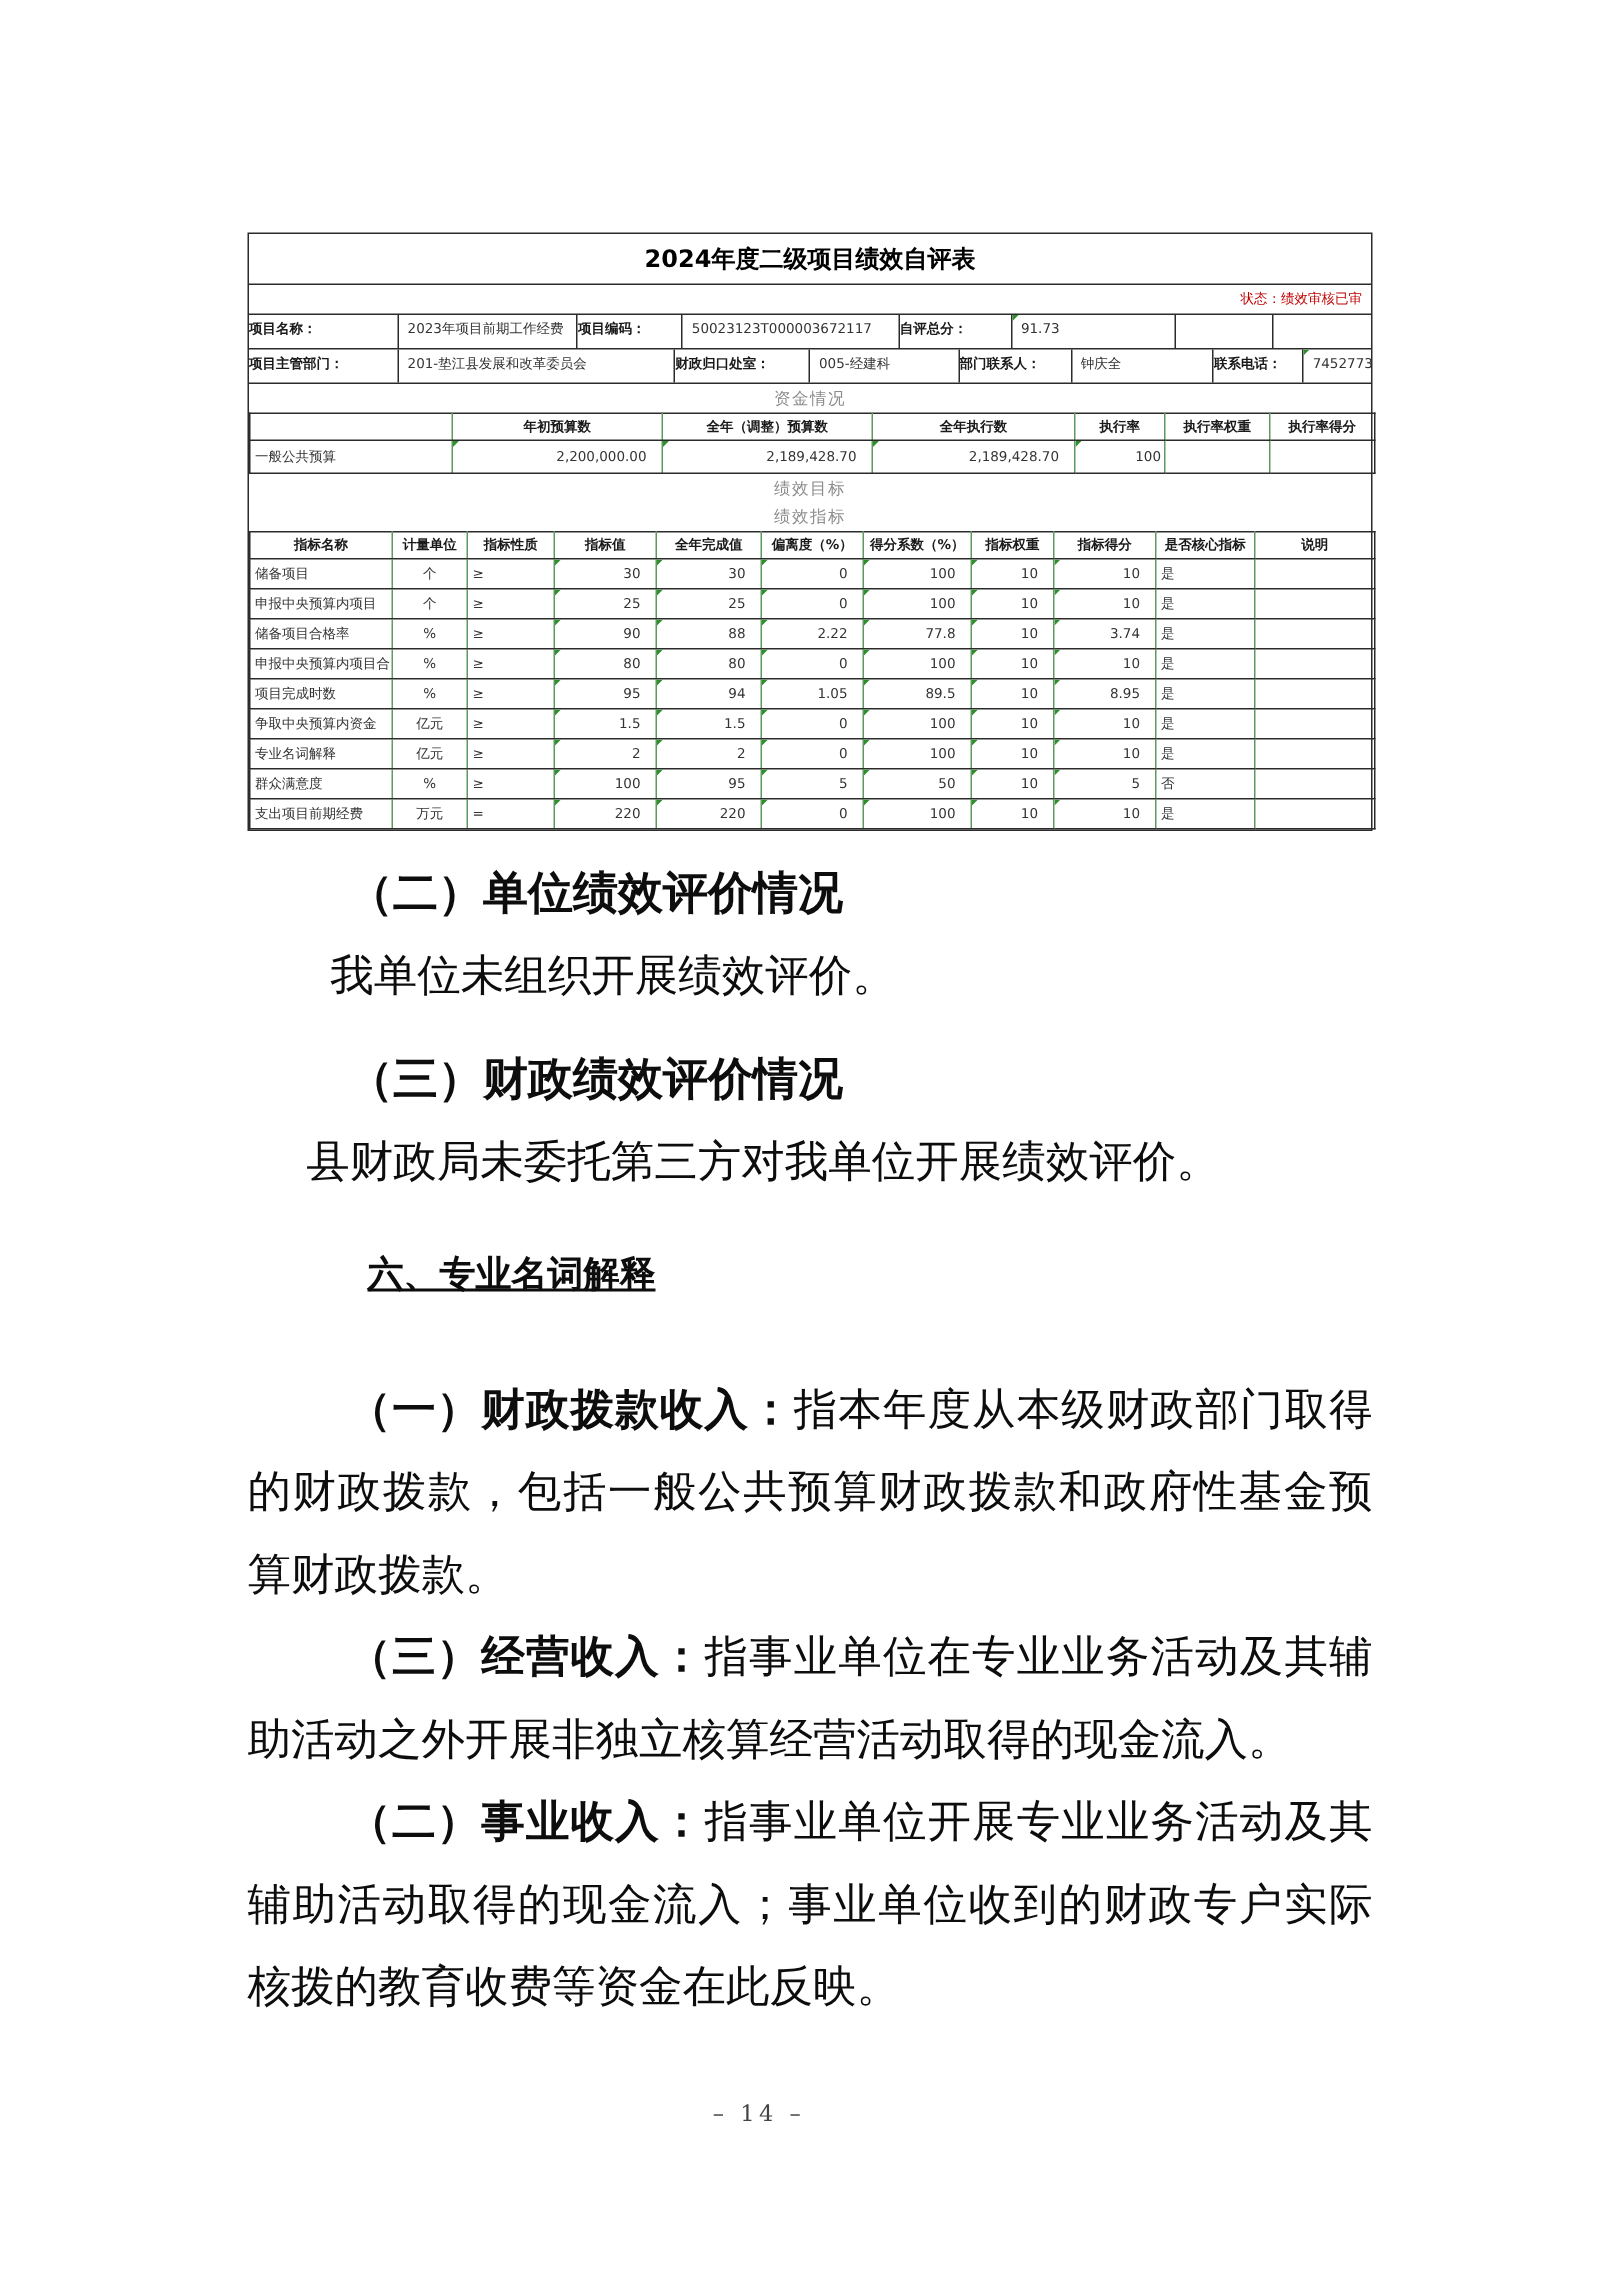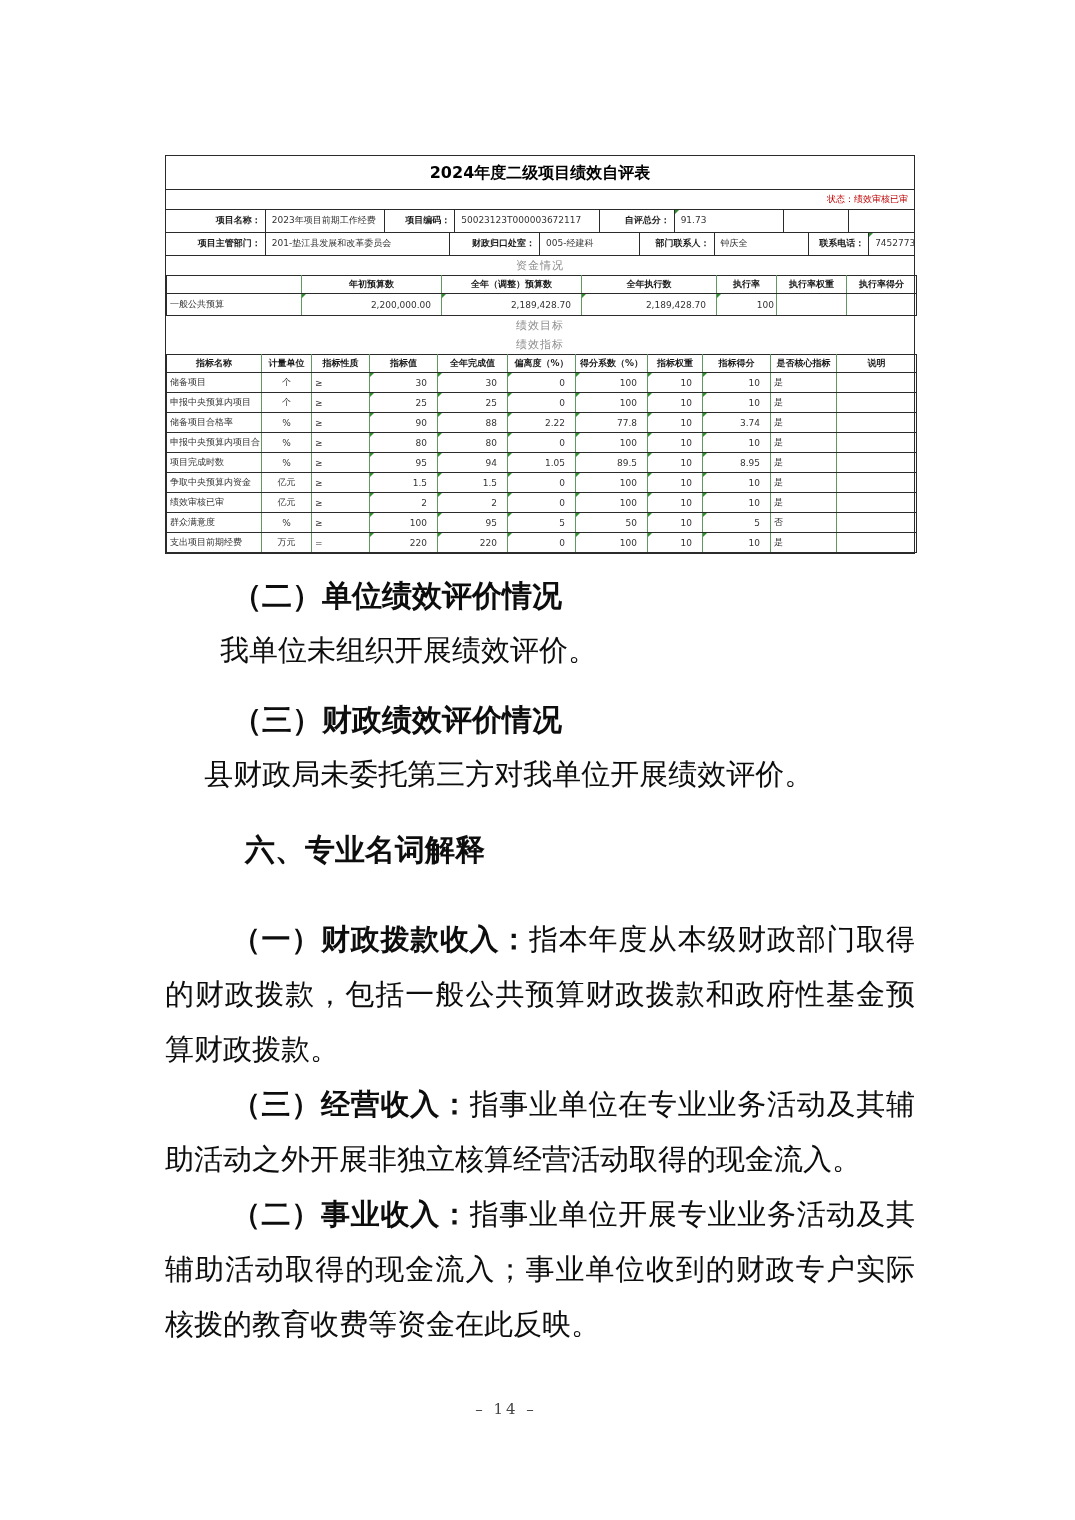--- a/index.html
+++ b/index.html
@@ -11,21 +11,21 @@
   .report{width:750px;box-sizing:border-box;border:1px solid #2b2b2b;font-size:9px;color:#333;}
   .rpt-title{font-size:16px;font-weight:bold;color:#000;text-align:center;padding:7px 0 5px 0;
              font-family:"DejaVu Sans","Liberation Sans",sans-serif;}
   .rpt-status{border-top:1px solid #2b2b2b;border-bottom:1px solid #2b2b2b;
               text-align:right;padding:3px 6px 3px 0;}
   .status-text{color:#c00000;font-size:9px;text-align:center;}
   .info-row{display:flex;border-bottom:1px solid #2b2b2b;}
   .info-cell{box-sizing:border-box;border-right:1px solid #2b2b2b;height:22px;line-height:21px;
              overflow:hidden;white-space:nowrap;}
   .info-cell:last-child{border-right:none;}
-  .lab{font-weight:bold;text-align:right;padding-right:4px;color:#1a1a1a;}
+  .lab{font-weight:bold;padding-right:4px;color:#1a1a1a;font-family:Liberation Mono, monospace;}
   .val{text-align:left;padding-left:6px;color:#333;}
   .band{height:19px;line-height:19px;text-align:center;color:#8c8c8c;font-size:11px;letter-spacing:1px;}
 
   table{border-collapse:collapse;width:750px;table-layout:fixed;}
   th,td{box-sizing:border-box;border-top:1px solid #2b2b2b;border-bottom:1px solid #2b2b2b;
         border-left:1px solid #5f995f;border-right:1px solid #5f995f;
         overflow:hidden;white-space:nowrap;font-size:9px;}
   th{font-weight:bold;text-align:center;color:#1a1a1a;height:18px;}
   td{height:20px;color:#333;}
   th:first-child,td:first-child{border-left-color:#2b2b2b;}
@@ -42,21 +42,21 @@
                 border-top:4px solid #2f8f2f;border-right:4px solid transparent;}
 
   
   .doc-body{width:750px;font-family:"DejaVu Serif","Liberation Serif",serif;
             font-size:29px;color:#0d0d0d;}
   .h-sub{font-weight:bold;font-size:30px;margin:14px 0 0 67px;line-height:55px;}
   .p-short{margin:0;line-height:55px;text-align:justify;}
   .ind19{text-indent:1.9em;}
   .ind14{text-indent:1.35em;}
   .h-main{font-family:"DejaVu Sans","Liberation Sans",sans-serif;font-weight:bold;
-          font-size:30px;margin:20px 0 0 80px;line-height:55px;}
+          font-size:24px;margin:20px 0 0 80px;line-height:55px;text-decoration:underline;}
   .terms{margin-top:35px;}
   .term{margin:0;text-indent:2.3em;line-height:55px;text-align:justify;}
   .term .lead{font-weight:bold;}
 
   .footer{position:absolute;top:1400px;left:0;width:100%;text-align:center;
           font-family:"DejaVu Serif","Liberation Serif",serif;
           font-size:15px;color:#444;letter-spacing:3px;}
 </style>
 </head>
 <body>
@@ -232,21 +232,21 @@
             <td class="ar tick">1.5</td>
             <td class="ar tick">1.5</td>
             <td class="ar tick">0</td>
             <td class="ar tick">100</td>
             <td class="ar tick">10</td>
             <td class="ar tick">10</td>
             <td class="al">是</td>
             <td class="al"></td>
           </tr>
           <tr>
-            <td class="al">绩效审核已审</td>
+            <td class="al">专业名词解释</td>
             <td class="ac">亿元</td>
             <td class="al">≥</td>
             <td class="ar tick">2</td>
             <td class="ar tick">2</td>
             <td class="ar tick">0</td>
             <td class="ar tick">100</td>
             <td class="ar tick">10</td>
             <td class="ar tick">10</td>
             <td class="al">是</td>
             <td class="al"></td>

